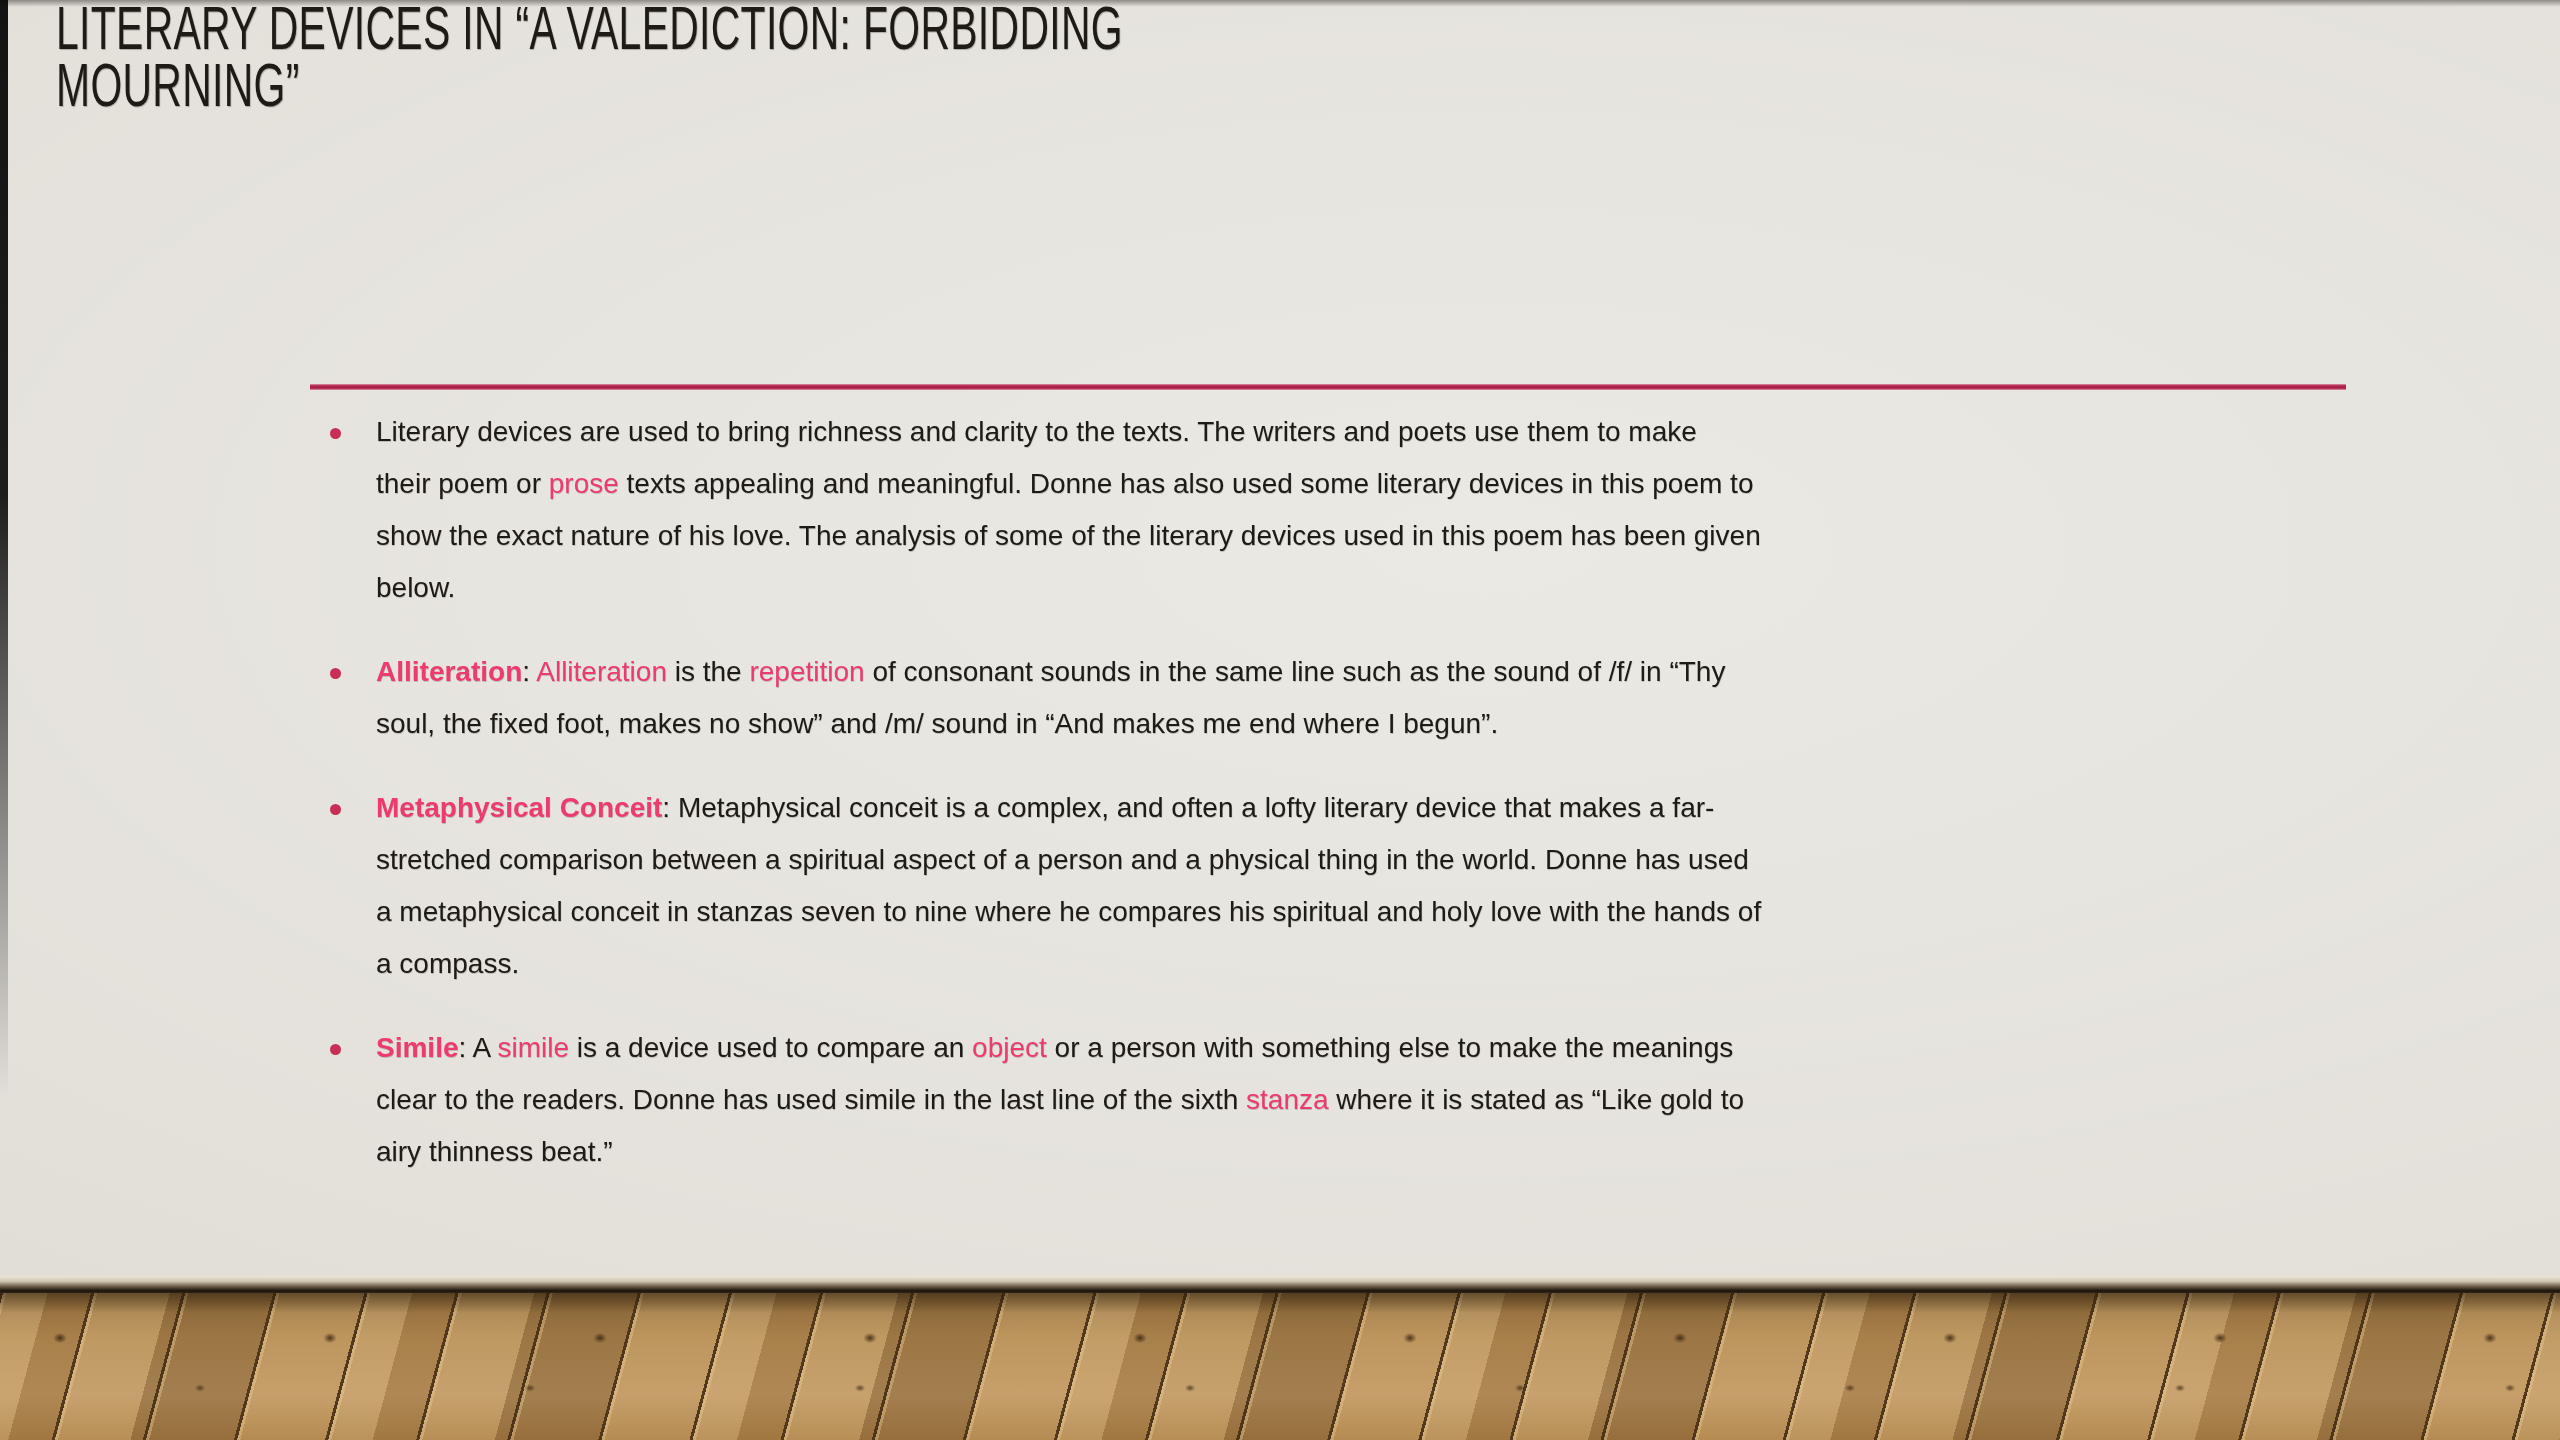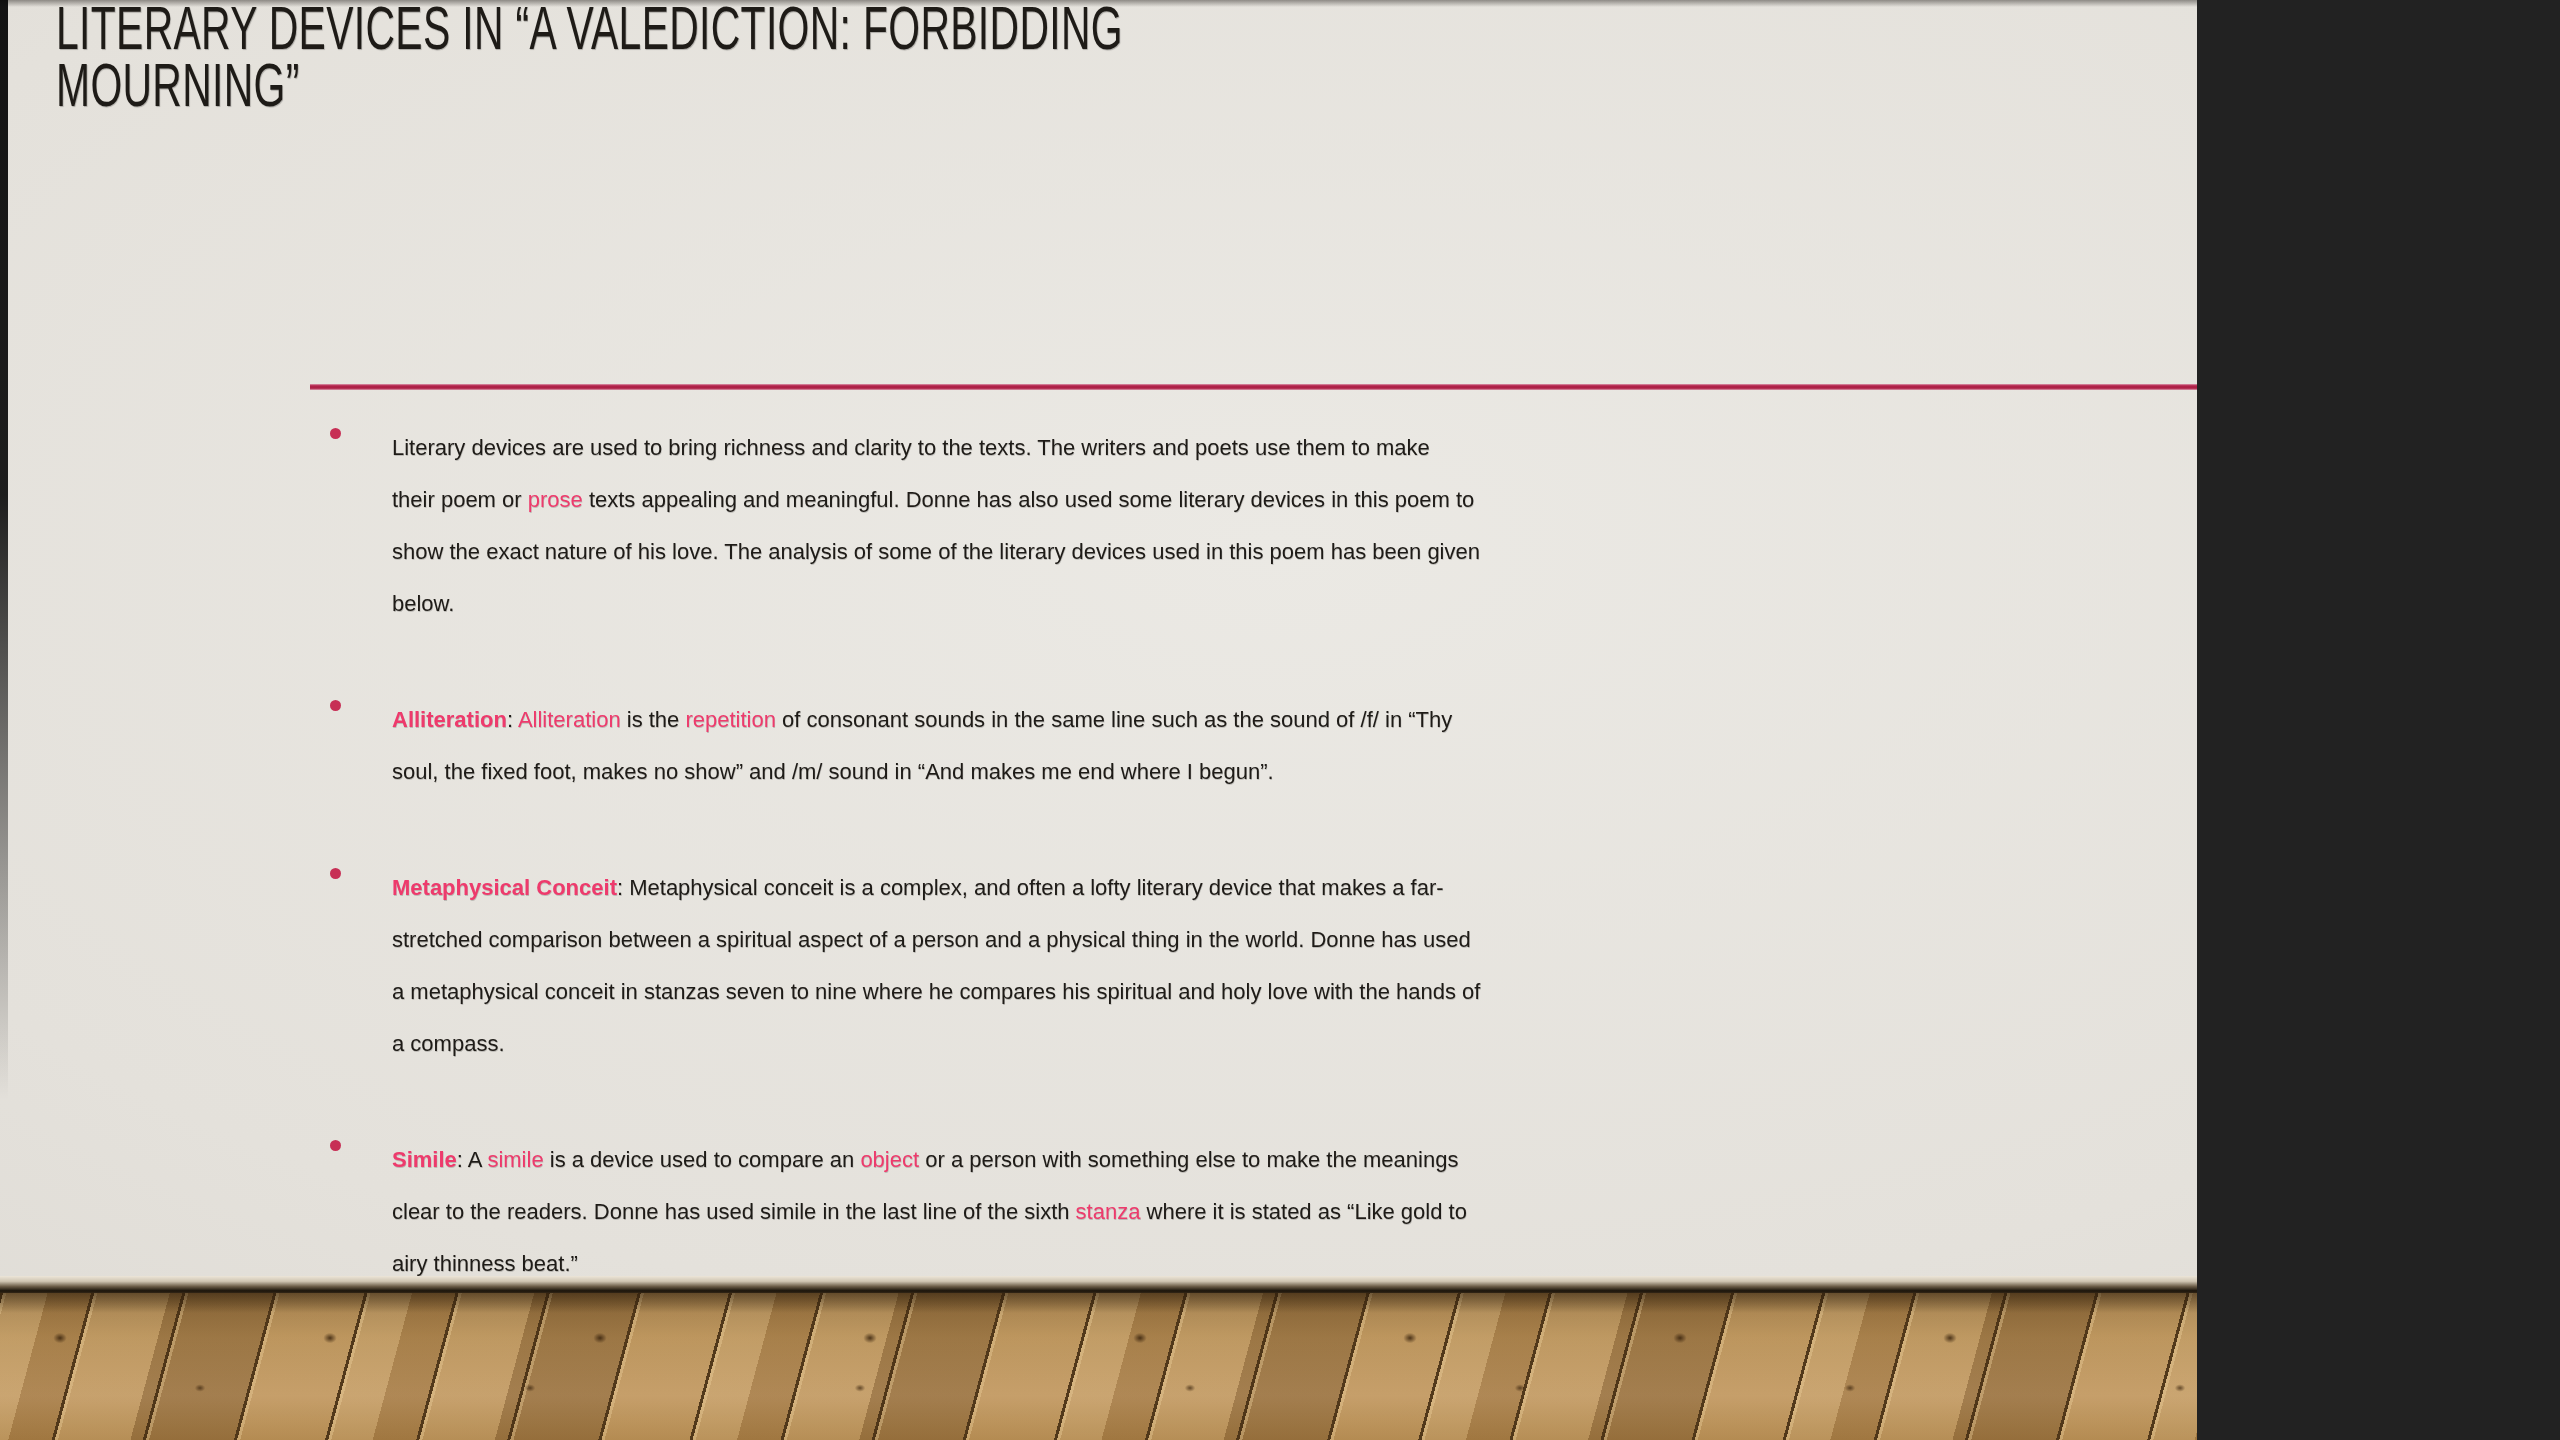--- a/index.html
+++ b/index.html
@@ -1,17 +1,17 @@
 <!DOCTYPE html>
 <html><head>
 <meta charset="utf-8">
 <style>
   html,body { margin:0; padding:0; background:#222; }
   .slide {
-    position:relative; width:2197px; height:1440px; overflow:hidden;
+    position:relative; width:2560px; height:1440px; overflow:hidden;
     background:
       radial-gradient(ellipse 160% 120% at 58% 38%, #ebe9e4 0%, #e4e1db 45%, #d4d0c9 100%);
     font-family:"Liberation Sans", sans-serif;
   }
   .edge-top {
     position:absolute; left:0; top:0; width:2560px; height:7px;
     background:linear-gradient(to bottom, rgba(70,66,62,.55), rgba(70,66,62,0));
   }
   .edge-left {
     position:absolute; left:0; top:0; width:8px; height:1100px;
@@ -28,21 +28,21 @@
     position:absolute; left:310px; top:384px; width:2036px; height:6px;
     background:linear-gradient(to bottom, #dc9aae 0%, #b2224a 30%, #ab1f45 70%, #dc9aae 100%);
   }
   .content { position:absolute; left:330px; top:406px; width:2060px; }
   .bullet { display:flex; margin:0 0 32px 0; }
   .dot {
     flex:none; width:11px; height:11px; border-radius:50%;
     background:#c72f55; margin:22px 35px 0 0;
   }
   .bullet-text {
-    margin:16px; font-size:22px; line-height:52px; color:#1e1b17;
+    margin:0; font-size:28px; line-height:52px; color:#1e1b17;
     text-shadow:0.5px 0.5px 0.5px rgba(0,0,0,.18);
   }
   .seg-plain { color:#1e1b17; }
   .seg-link, .seg-boldlink {
     color:#ee3a6c;
     text-decoration-color:rgba(238,58,108,.6);
     text-decoration-thickness:3px;
     text-underline-offset:6px;
   }
   .seg-boldlink { font-weight:700; }

